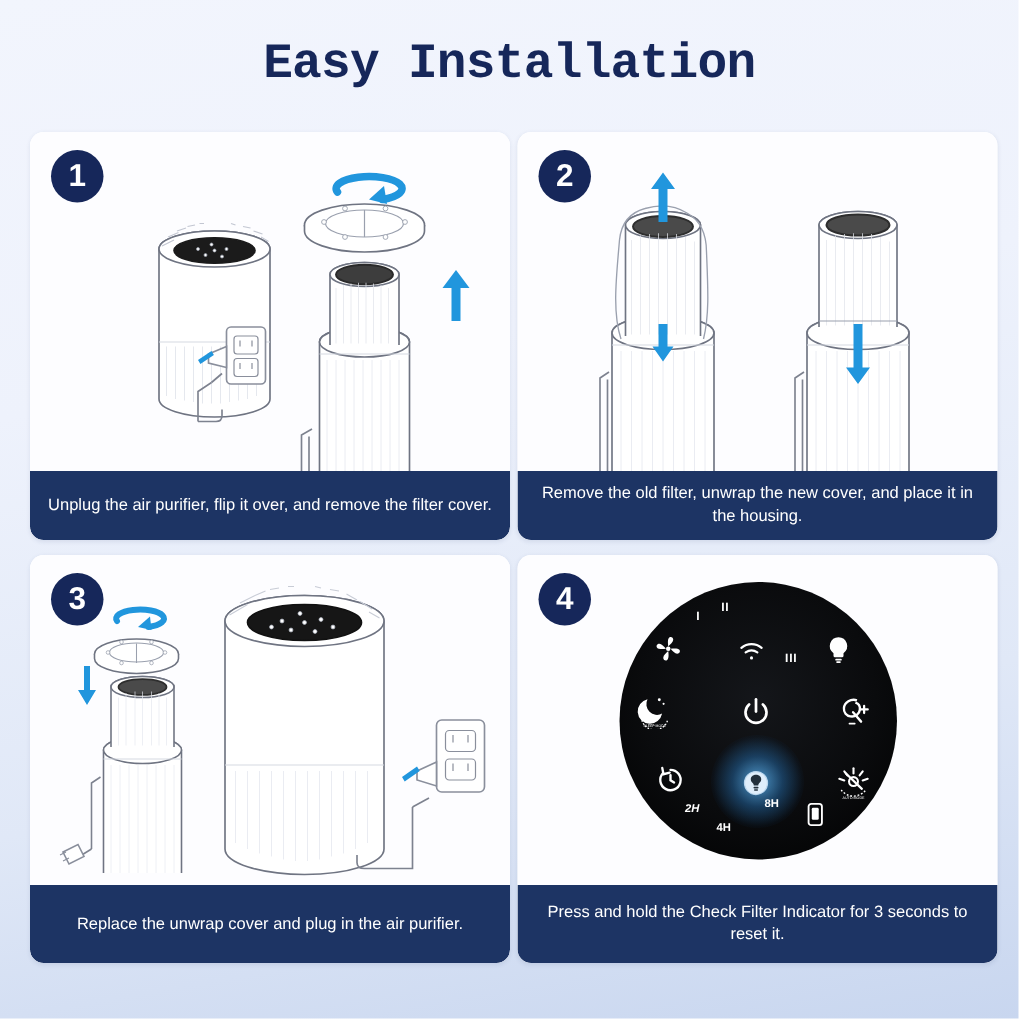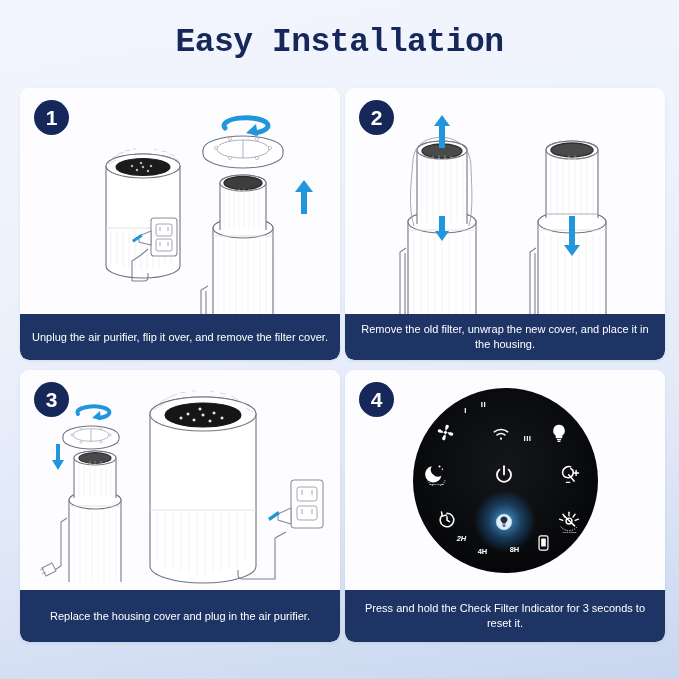--- a/index.html
+++ b/index.html
@@ -395,21 +395,21 @@
             <rect x="277" y="117" width="20" height="14" rx="2.5" fill="#ffffff" stroke="#8a8f9c" stroke-width=".8"></rect>
             <rect x="277" y="136" width="20" height="14" rx="2.5" fill="#ffffff" stroke="#8a8f9c" stroke-width=".8"></rect>
             <path d="M282 120 L282 125 M292 120 L292 125 M282 139 L282 144 M292 139 L292 144" stroke="#8a8f9c" stroke-width=".8"></path>
 
             <path d="M258 144 L271 138 L271 154 L258 150 Z" fill="#ffffff" stroke="#8a8f9c"></path>
           </g>
           <path d="M248 148 l10 -7 1.8 3 -10 7 z" fill="#2196dd"></path>
         </svg>
       </div>
       <div class="badge">3</div>
-      <div class="cap">Replace the housing cover and plug in the air purifier.</div>
+      <div class="cap">Replace the unwrap cover and plug in the air purifier.</div>
     </div>
 
     <div class="card tall">
       <div class="art">
         <div class="panelwrap">
           <div class="dial">
 
             <div class="glow"></div>
 
             <div class="it spd" style="left:48px;top:18px;width:10px;height:10px;">I</div>
@@ -494,21 +494,21 @@
                 </g>
                 <circle cx="14" cy="13" r="3.2" fill="none" stroke="#fff" stroke-width="1.5"></circle>
                 <path d="M8.6 7.2 L20 18.2" stroke="#fff" stroke-width="1.6" stroke-linecap="round"></path>
                 <path d="M5.2 19 A11 11 0 0 0 22.8 19" fill="none" stroke="#fff" stroke-width="1" stroke-dasharray="1.3 1.3"></path>
                 <text x="14" y="25.4" font-size="2.6" fill="#fff" text-anchor="middle" font-family="'Liberation Sans', sans-serif">AUTO MODE</text>
               </svg>
             </div>
 
             <div class="it hr" style="left:41px;top:146px;width:16px;height:10px;font-style:italic;">2H</div>
             <div class="it hr" style="left:62px;top:159px;width:16px;height:10px;text-align:center;">4H</div>
-            <div class="it hr" style="left:94px;top:157px;width:16px;height:10px;">8H</div>
+            <div class="it hr" style="left:94px;top:143px;width:16px;height:10px;">8H</div>
 
             <div class="it" style="left:124px;top:146px;width:14px;height:18px;">
               <svg viewBox="0 0 12 18" width="11" height="16">
                 <rect x="1" y="1" width="10" height="16" rx="2" fill="none" stroke="#fff" stroke-width="1.4"></rect>
                 <rect x="3.4" y="4" width="5.2" height="9" rx="1" fill="#fff"></rect>
               </svg>
             </div>
 
           </div>
         </div>

